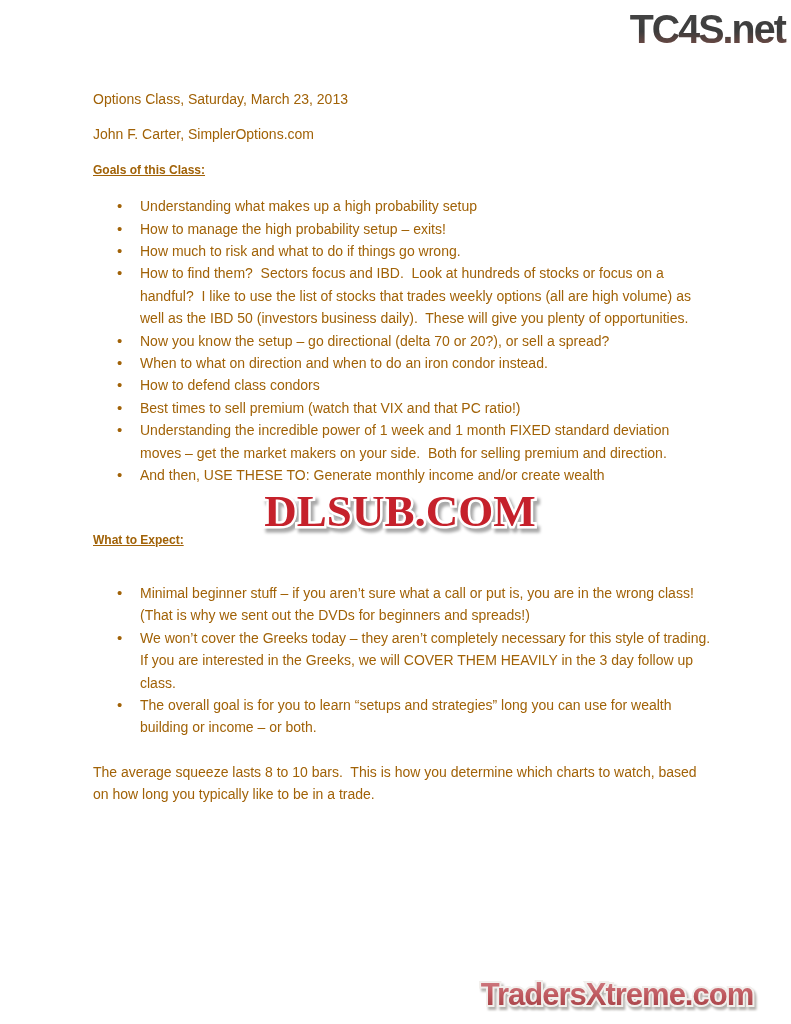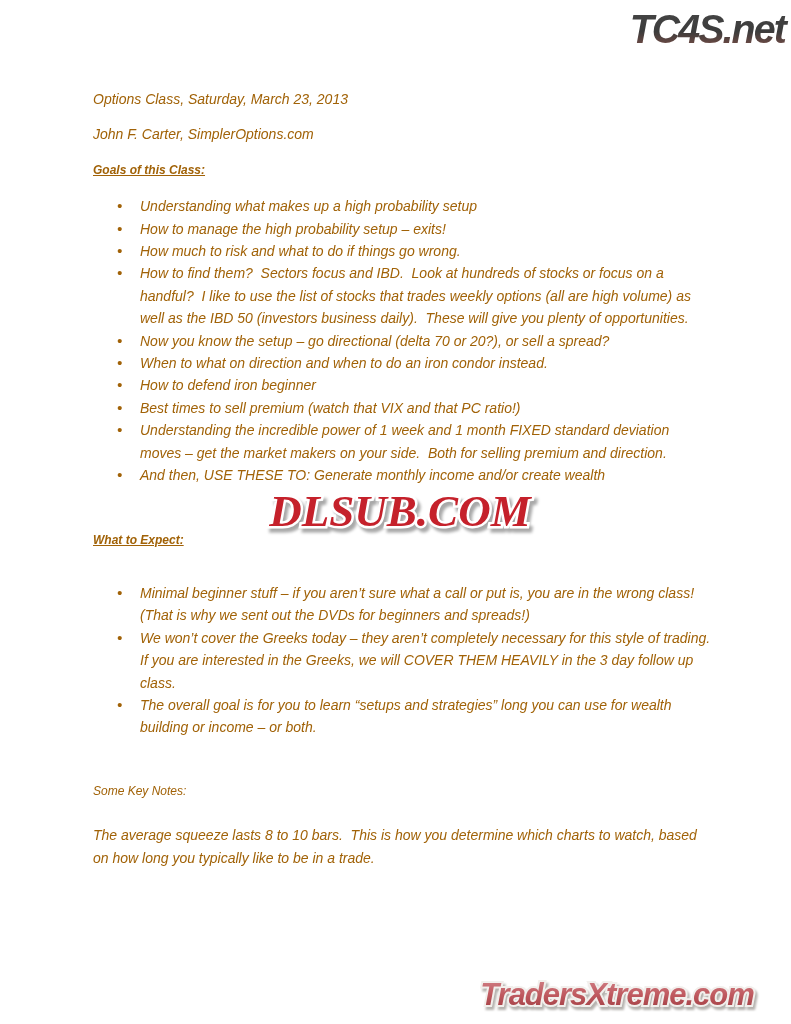--- a/index.html
+++ b/index.html
@@ -3,21 +3,20 @@
 <meta charset="utf-8">
 <style>
   html, body { margin: 0; padding: 0; background: #ffffff; }
   .page {
     position: relative;
     width: 791px;
     height: 1024px;
     background: #ffffff;
     overflow: hidden;
     font-family: "Liberation Sans", sans-serif;
-    font-style: italic;
   }
 
   
   .logo-top { position: absolute; top: 2px; right: 2px; }
 
   
   .content {
     position: absolute;
     left: 93px;
     top: 0;
@@ -98,34 +97,33 @@
     <p class="p-meta">John F. Carter, SimplerOptions.com</p>
 
     <p class="heading heading-goals">Goals of this Class:</p>
     <ul class="bullets bullets-goals">
         <li>Understanding what makes up a high probability setup</li>
         <li>How to manage the high probability setup – exits!</li>
         <li>How much to risk and what to do if things go wrong.</li>
         <li>How to find them?  Sectors focus and IBD.  Look at hundreds of stocks or focus on a handful?  I like to use the list of stocks that trades weekly options (all are high volume) as well as the IBD 50 (investors business daily).  These will give you plenty of opportunities.</li>
         <li>Now you know the setup – go directional (delta 70 or 20?), or sell a spread?</li>
         <li>When to what on direction and when to do an iron condor instead.</li>
-        <li>How to defend iron beginner</li>
+        <li>How to defend class condors</li>
         <li>Best times to sell premium (watch that VIX and that PC ratio!)</li>
         <li>Understanding the incredible power of 1 week and 1 month FIXED standard deviation moves – get the market makers on your side.  Both for selling premium and direction.</li>
         <li>And then, USE THESE TO: Generate monthly income and/or create wealth</li>
       </ul>
 
     <p class="heading heading-expect">What to Expect:</p>
     <ul class="bullets bullets-expect">
         <li>Minimal beginner stuff – if you aren’t sure what a call or put is, you are in the wrong class!  (That is why we sent out the DVDs for beginners and spreads!)</li>
         <li>We won’t cover the Greeks today – they aren’t completely necessary for this style of trading.  If you are interested in the Greeks, we will COVER THEM HEAVILY in the 3 day follow up class.</li>
         <li>The overall goal is for you to learn “setups and strategies” long you can use for wealth building or income – or both.</li>
       </ul>
 
-    <p class="heading heading-notes">Some Key Notes:</p>
     <p class="notes-para">The average squeeze lasts 8 to 10 bars.  This is how you determine which charts to watch, based on how long you typically like to be in a trade.</p>
   </div>
 
   <div class="stamp-center">
     <svg width="310" height="58" viewBox="0 0 310 58">
       <text x="155" y="44" text-anchor="middle" font-family="'Liberation Serif', serif" font-weight="bold" font-size="45" letter-spacing="0" fill="#c5212b" stroke="#ffffff" stroke-width="5" paint-order="stroke" style="filter: drop-shadow(3px 4px 1.5px #a8a8a8)">DLSUB.COM</text>
     </svg>
   </div>
 
   <div class="logo-bottom">

